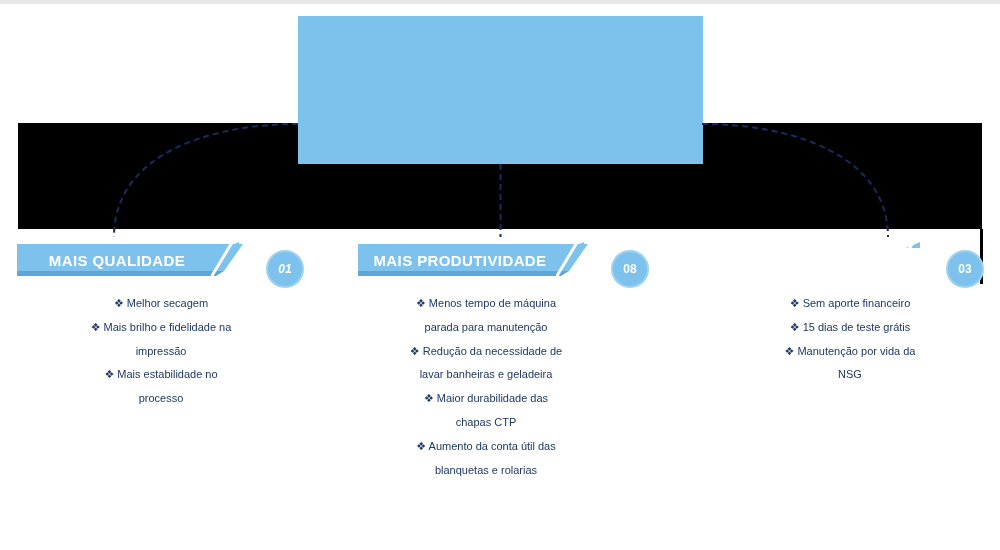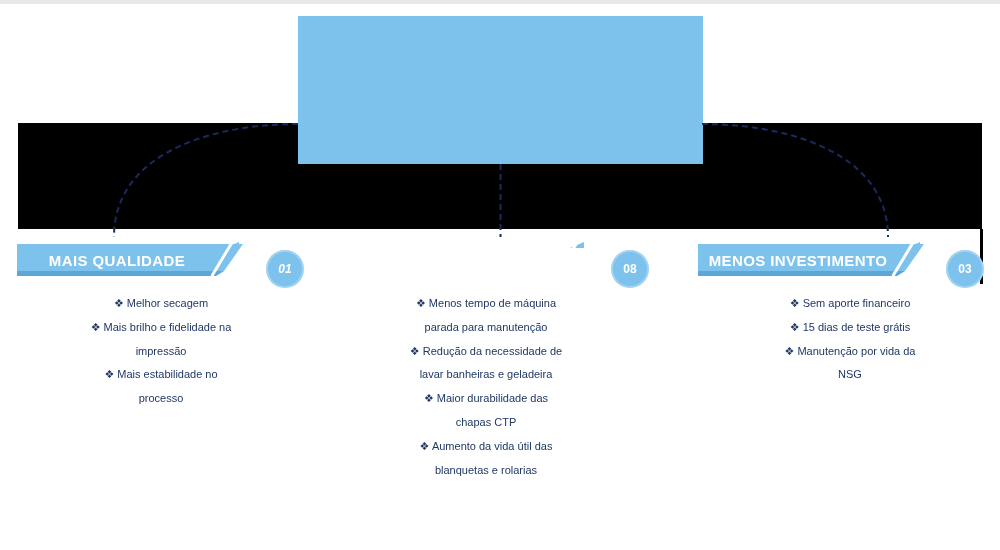--- a/index.html
+++ b/index.html
@@ -102,36 +102,36 @@
       <div class="ribbon-slit"></div>
     </div>
     <div class="badge">01</div>
     <div class="list"><div class="list-item">❖ Melhor secagem</div><div class="list-item">❖ Mais brilho e fidelidade na
 impressão</div><div class="list-item">❖ Mais estabilidade no
 processo</div></div>
   </section>
 
   <section class="s2">
     <div class="ribbon-wrap">
+      <div class="ribbon">
+        <span class="ribbon-label">MAIS PRODUTIVIDADE</span>
+      </div>
       <div class="ribbon-tip"></div>
       <div class="ribbon-slit"></div>
     </div>
     <div class="badge">08</div>
     <div class="list"><div class="list-item">❖ Menos tempo de máquina
 parada para manutenção</div><div class="list-item">❖ Redução da necessidade de
 lavar banheiras e geladeira</div><div class="list-item">❖ Maior durabilidade das
-chapas CTP</div><div class="list-item">❖ Aumento da vida útil das
+chapas CTP</div><div class="list-item">❖ Aumento da conta útil das
 blanquetas e rolarias</div></div>
   </section>
 
   <section class="s3">
     <div class="ribbon-wrap">
-      <div class="ribbon">
-        <span class="ribbon-label">MENOS INVESTIMENTO</span>
-      </div>
       <div class="ribbon-tip"></div>
       <div class="ribbon-slit"></div>
     </div>
     <div class="badge">03</div>
     <div class="list"><div class="list-item">❖ Sem aporte financeiro</div><div class="list-item">❖ 15 dias de teste grátis</div><div class="list-item">❖ Manutenção por vida da
 NSG</div></div>
   </section>
 
 </div>
 

